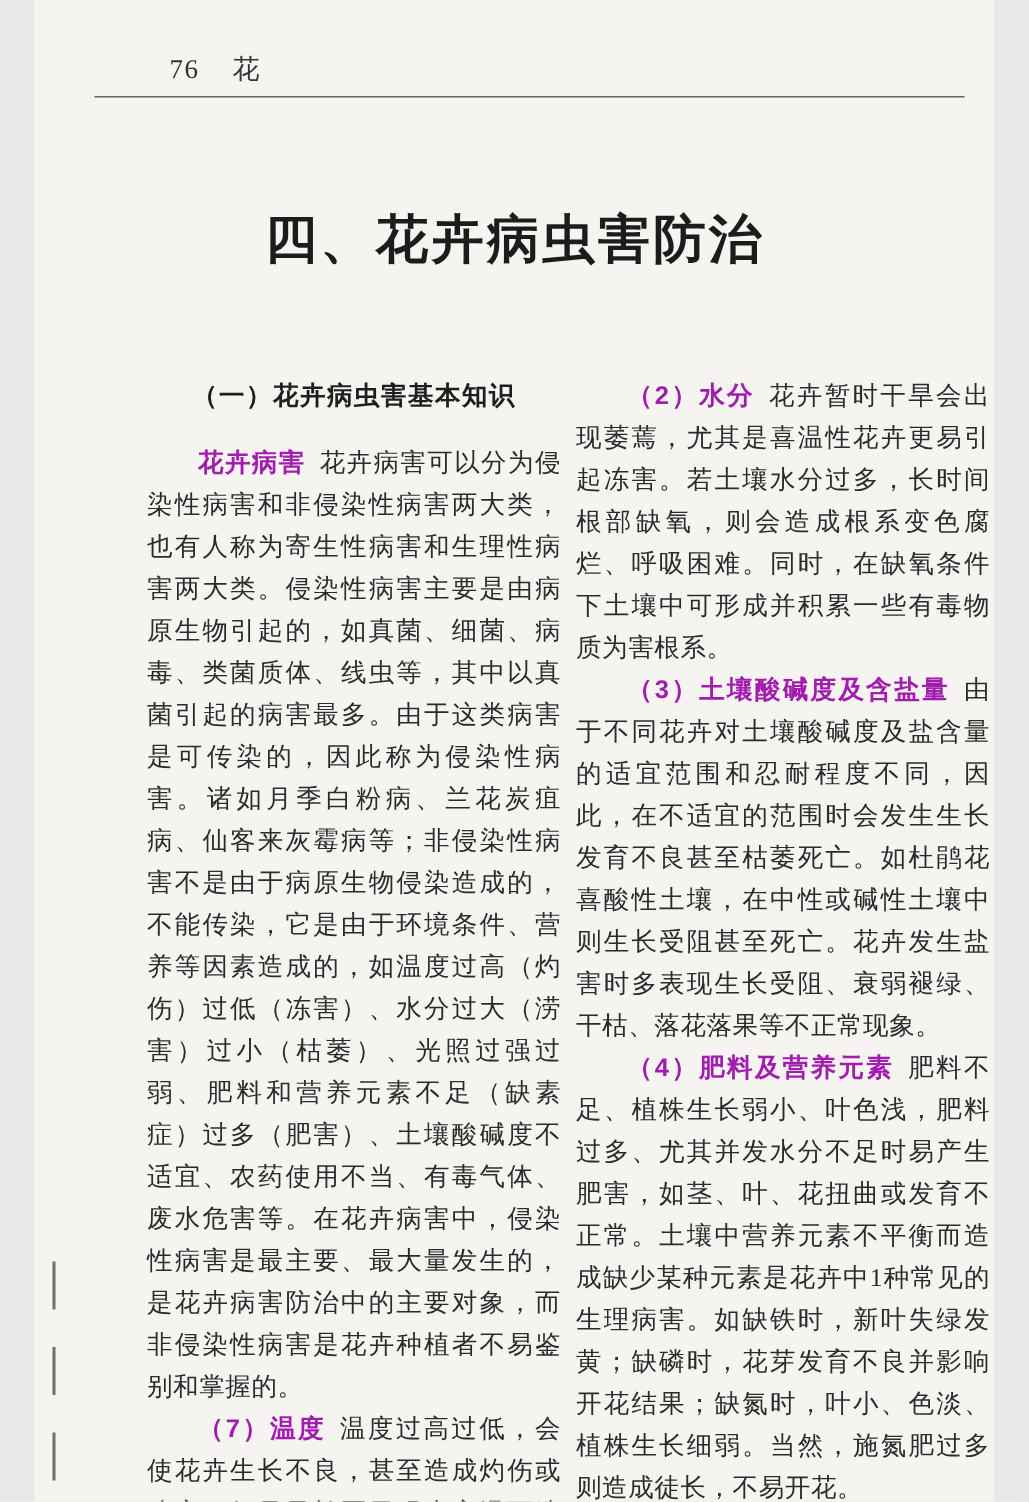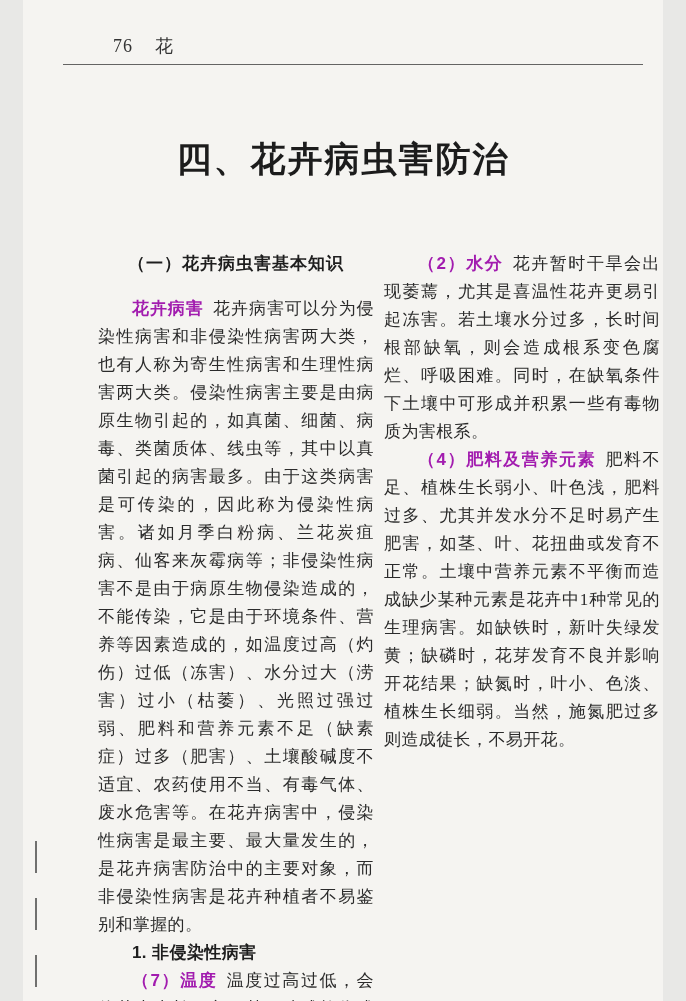--- a/index.html
+++ b/index.html
@@ -119,26 +119,26 @@
   </div>
   <div class="header-rule"></div>
 
   <div class="chapter-title">四、花卉病虫害防治</div>
 
   <div class="columns">
 
     <div class="col">
       <div class="section-heading">（一）花卉病虫害基本知识</div>
       <p class="para"><span class="lead">花卉病害</span><span>花卉病害可以分为侵染性病害和非侵染性病害两大类，也有人称为寄生性病害和生理性病害两大类。侵染性病害主要是由病原生物引起的，如真菌、细菌、病毒、类菌质体、线虫等，其中以真菌引起的病害最多。由于这类病害是可传染的，因此称为侵染性病害。诸如月季白粉病、兰花炭疽病、仙客来灰霉病等；非侵染性病害不是由于病原生物侵染造成的，不能传染，它是由于环境条件、营养等因素造成的，如温度过高（灼伤）过低（冻害）、水分过大（涝害）过小（枯萎）、光照过强过弱、肥料和营养元素不足（缺素症）过多（肥害）、土壤酸碱度不适宜、农药使用不当、有毒气体、废水危害等。在花卉病害中，侵染性病害是最主要、最大量发生的，是花卉病害防治中的主要对象，而非侵染性病害是花卉种植者不易鉴别和掌握的。</span></p>
-      <p class="subhead">1. 非侵染性病害</p>
       <p class="para"><span class="lead">（7）温度</span><span>温度过高过低，会使花卉生长不良，甚至造成灼伤或冻害，如君子兰夏天强光高温可造成叶片局部灼伤坏死。早霜（秋霜）和晚霜（春霜）常使花木的叶片、花芽、</span></p>
     </div>
 
     <div class="col">
       <p class="para"><span class="lead">（2）水分</span><span>花卉暂时干旱会出现萎蔫，尤其是喜温性花卉更易引起冻害。若土壤水分过多，长时间根部缺氧，则会造成根系变色腐烂、呼吸困难。同时，在缺氧条件下土壤中可形成并积累一些有毒物质为害根系。</span></p>
+      <p class="para"><span class="lead">（3）土壤酸碱度及含盐量</span><span>由于不同花卉对土壤酸碱度及盐含量的适宜范围和忍耐程度不同，因此，在不适宜的范围时会发生生长发育不良甚至枯萎死亡。如杜鹃花喜酸性土壤，在中性或碱性土壤中则生长受阻甚至死亡。花卉发生盐害时多表现生长受阻、衰弱褪绿、干枯、落花落果等不正常现象。</span></p>
       <p class="para"><span class="lead">（4）肥料及营养元素</span><span>肥料不足、植株生长弱小、叶色浅，肥料过多、尤其并发水分不足时易产生肥害，如茎、叶、花扭曲或发育不正常。土壤中营养元素不平衡而造成缺少某种元素是花卉中1种常见的生理病害。如缺铁时，新叶失绿发黄；缺磷时，花芽发育不良并影响开花结果；缺氮时，叶小、色淡、植株生长细弱。当然，施氮肥过多则造成徒长，不易开花。</span></p>
     </div>
 
   </div>
 
   <div class="watermark">MSHUA</div>
 
   <div class="edge-mark m1"></div>
   <div class="edge-mark m2"></div>
   <div class="edge-mark m3"></div>

